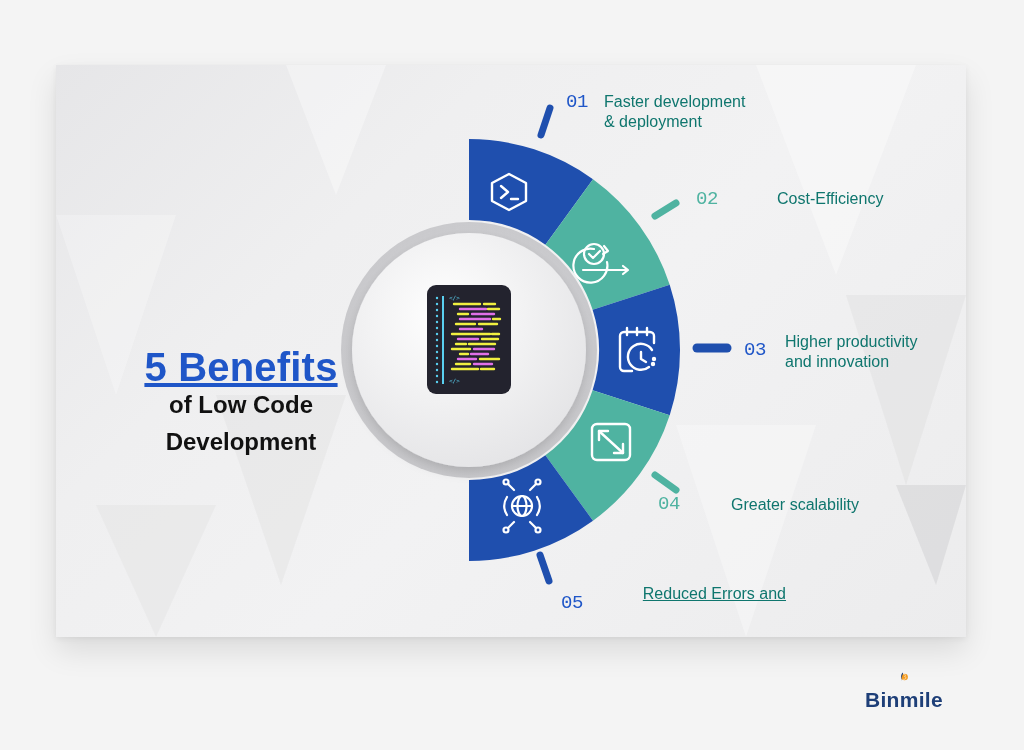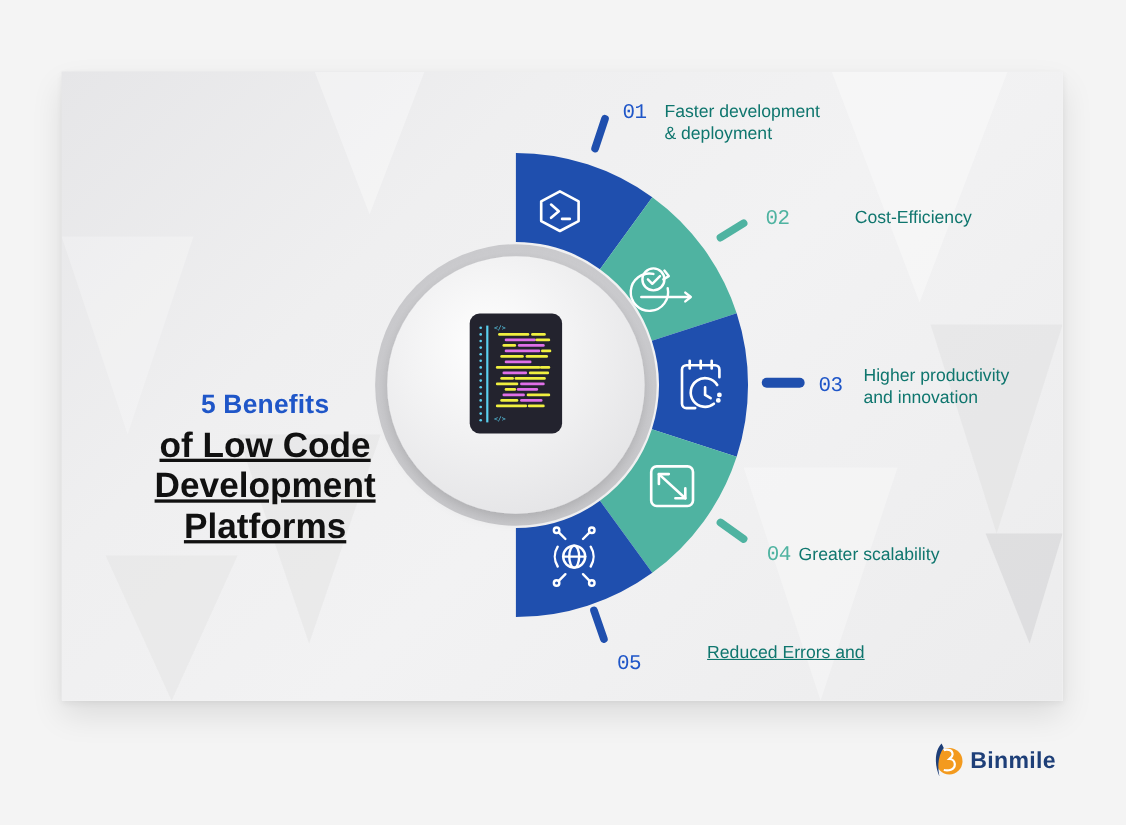--- a/index.html
+++ b/index.html
@@ -2,49 +2,48 @@
 <html><head>
 <meta charset="utf-8">
 <style>
   html,body{margin:0;padding:0;}
   body{width:1024px;height:750px;background:#f4f4f4;position:relative;overflow:hidden;font-family:"Liberation Sans",sans-serif;}
   .card{position:absolute;left:56px;top:65px;width:910px;height:572px;
     background:linear-gradient(135deg,#e6e6e8 0%,#efeff0 30%,#f2f2f3 55%,#ececed 100%);
     box-shadow:0 14px 28px rgba(0,0,0,0.10), 0 2px 6px rgba(0,0,0,0.06);overflow:hidden;}
   .bgsvg{position:absolute;left:0;top:0;}
   .title{position:absolute;left:60px;top:284px;width:250px;text-align:center;line-height:37px;}
-  .title .t1{display:block;color:#1f56c8;font-size:24px;font-weight:bold;letter-spacing:0.2px;}
-  .title .t2{display:block;color:#111;font-size:32px;font-weight:bold;text-decoration:underline;}
+  .title .t1{display:block;color:#1f56c8;font-size:40px;font-weight:bold;letter-spacing:0.2px;text-decoration:underline;}
+  .title .t2{display:block;color:#111;font-size:24px;font-weight:bold;}
   .main{position:absolute;left:0;top:0;}
   .label{position:absolute;font-size:16px;color:#0f766e;line-height:20px;}
   .num{position:absolute;font-size:19px;font-family:Liberation Mono, monospace;font-weight:normal;letter-spacing:-0.5px;}
   .num.blue{color:#1f56c8;}
   .num.teal{color:#4fb3a1;}
-  .logo{position:absolute;left:846px;top:672px;height:40px;display:flex;align-items:center;gap:6px;}
+  .logo{position:absolute;left:865px;top:672px;height:40px;display:flex;align-items:center;gap:6px;flex-direction:column;}
   .logo-text{font-size:21px;font-weight:bold;color:#1e3f78;letter-spacing:0.3px;}
 </style>
 </head>
 <body>
 
 <div class="card">
   <svg class="bgsvg" width="910" height="572">
     <polygon points="230,0 330,0 280,130" fill="#ffffff" opacity="0.35"></polygon>
     <polygon points="0,150 120,150 60,330" fill="#ffffff" opacity="0.25"></polygon>
     <polygon points="160,330 290,330 225,520" fill="#dcdcde" opacity="0.35"></polygon>
     <polygon points="700,0 860,0 780,210" fill="#ffffff" opacity="0.35"></polygon>
     <polygon points="790,230 910,230 850,420" fill="#d9d9db" opacity="0.35"></polygon>
     <polygon points="840,420 910,420 880,520" fill="#cfcfd2" opacity="0.5"></polygon>
     <polygon points="620,360 760,360 690,572" fill="#ffffff" opacity="0.3"></polygon>
     <polygon points="40,440 160,440 100,572" fill="#e0e0e2" opacity="0.4"></polygon>
   </svg>
   <div class="title">
     <span class="t1">5 Benefits</span>
     <span class="t2">of Low Code</span>
     <span class="t2">Development</span>
-    <span class="t2">Platforms</span>
   </div>
 </div>
 
 <svg class="main" width="1024" height="750">
   <defs>
     <radialGradient id="ringG" cx="50%" cy="50%" r="50%">
       <stop offset="80%" stop-color="#d6d6d9"></stop>
       <stop offset="100%" stop-color="#c9c9cc"></stop>
     </radialGradient>
     <radialGradient id="discG" cx="40%" cy="35%" r="70%">
@@ -185,22 +184,22 @@
 <div class="label" style="left:733px;top:189px;margin-left:44px;">
   <div>Cost-Efficiency</div>
 </div>
 
 <div class="num blue" style="left:744px;top:339px;">03</div>
 <div class="label" style="left:785px;top:332px;">
   <div>Higher productivity</div>
   <div>and innovation</div>
 </div>
 
-<div class="num teal" style="left:697px;top:493px;text-align:center;">04</div>
-<div class="label" style="left:726px;top:495px;width:160px;text-align:left;">
+<div class="num teal" style="left:658px;top:493px;text-align:center;">04</div>
+<div class="label" style="left:699px;top:495px;width:160px;text-align:right;">
   <div>Greater scalability</div>
 </div>
 
 <div class="num blue" style="left:561px;top:592px;">05</div>
 <div class="label" style="left:616px;top:584px;width:170px;text-align:right;text-decoration:underline;">
   <div>Reduced Errors and</div>
 </div>
 
 <div class="logo">
   <svg width="30" height="36" viewBox="0 0 30 36">

